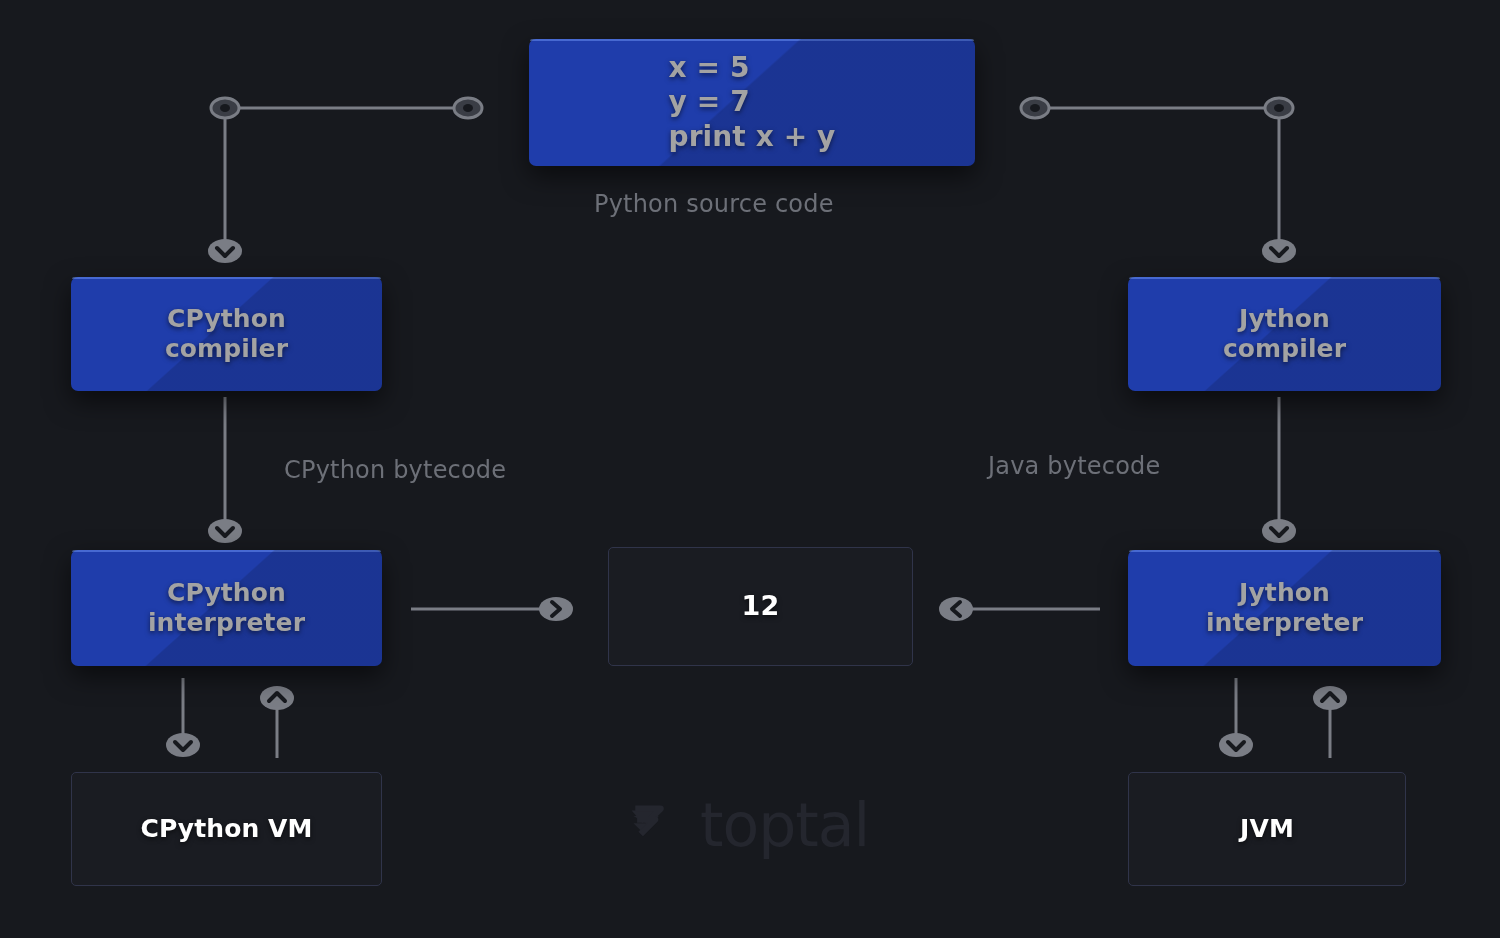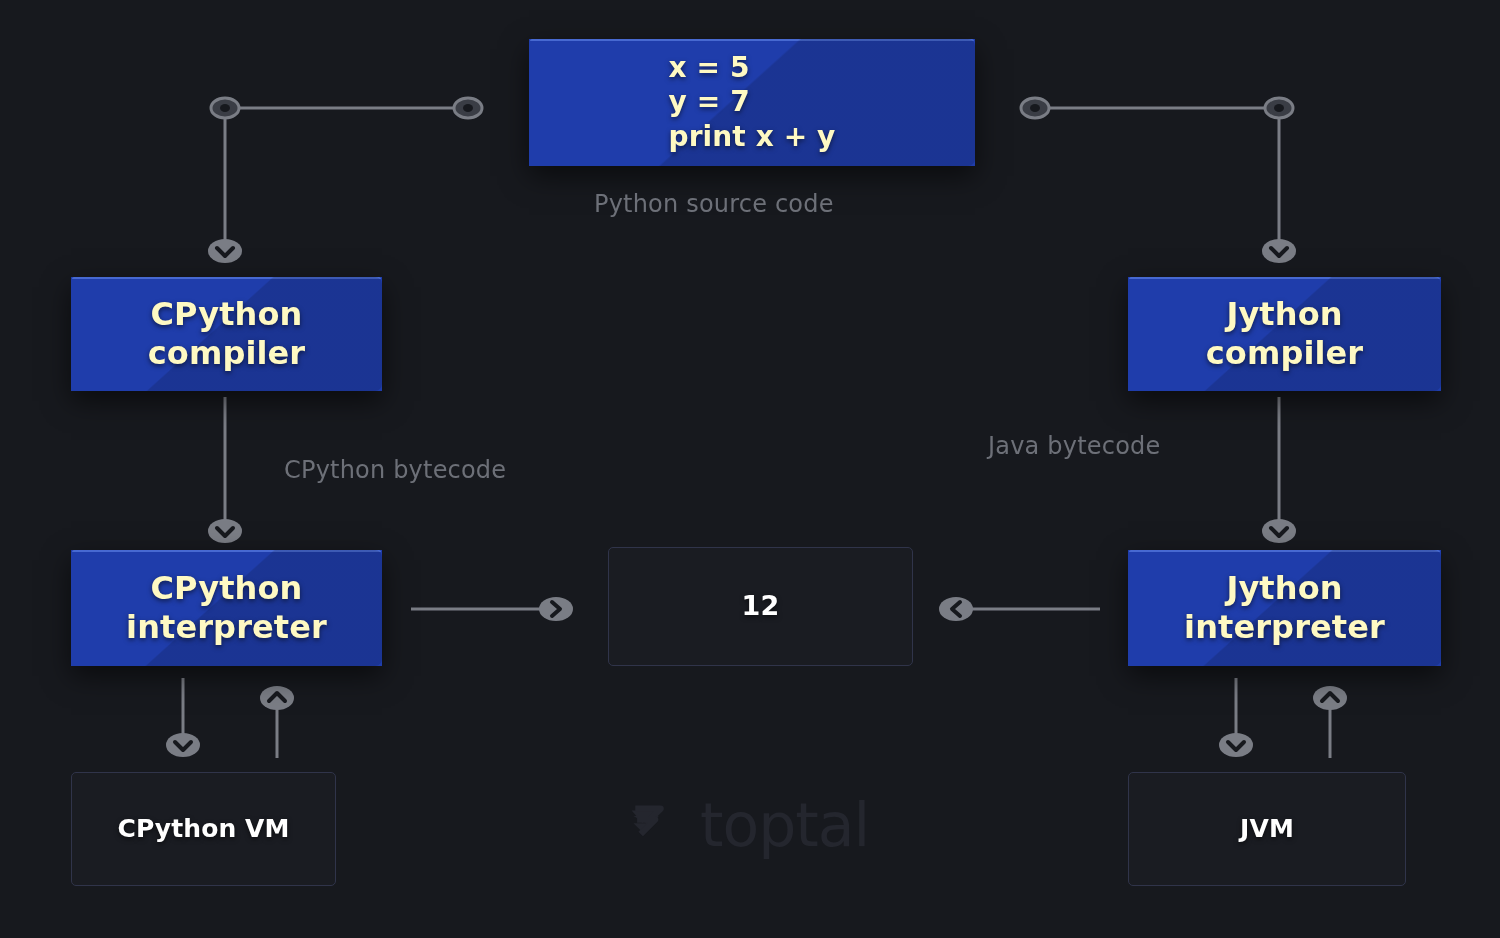--- a/index.html
+++ b/index.html
@@ -32,22 +32,22 @@
     position: absolute;
     box-sizing: border-box;
     display: flex;
     align-items: center;
     justify-content: center;
     text-align: center;
   }
 
   .node.blue {
     background: #1f3dab;
-    border-radius: 0;
-    color: #fef9c3;
+    border-radius: 7px;
+    color: #a3a3a3;
     box-shadow: 0 10px 26px rgba(0,0,0,0.55);
   }
   
   .node.blue::after {
     content: "";
     position: absolute;
     left: 0; top: 0; right: 0; bottom: 0;
     border-radius: 7px;
     background: linear-gradient(138deg, rgba(255,255,255,0.00) 46%, rgba(0,0,0,0.14) 46.5%, rgba(0,0,0,0.14) 100%);
     pointer-events: none;
@@ -80,40 +80,40 @@
   }
 
   
   #node-source        { left: 529px;  top: 39px;  width: 446px; height: 127px; }
   #node-source .label { font-size: 28px; text-align: left; }
 
   #node-cpython-compiler { left: 71px; top: 277px; width: 311px; height: 114px; }
   #node-jython-compiler  { left: 1128px; top: 277px; width: 313px; height: 114px; }
   #node-cpython-interp   { left: 71px; top: 550px; width: 311px; height: 116px; }
   #node-jython-interp    { left: 1128px; top: 550px; width: 313px; height: 116px; }
-  .node.mid .label       { font-size: 32px; }
+  .node.mid .label       { font-size: 25px; }
 
   #node-result        { left: 608px;  top: 547px; width: 305px; height: 119px; }
   #node-result .label { font-size: 27px; }
 
-  #node-cpython-vm    { left: 71px;  top: 772px; width: 265px; height: 114px; }
+  #node-cpython-vm    { left: 71px;  top: 772px; width: 311px; height: 114px; }
   #node-jvm           { left: 1128px; top: 772px; width: 278px; height: 114px; }
   .node.vm .label     { font-size: 25px; }
 
   
   .caption {
     position: absolute;
     color: #6d7078;
     font-size: 24px;
     letter-spacing: 0.2px;
     white-space: nowrap;
   }
   #cap-source   { left: 594px; top: 190px; }
   #cap-cpython-bc { left: 284px; top: 456px; }
-  #cap-java-bc    { left: 988px; top: 432px; }
+  #cap-java-bc    { left: 988px; top: 452px; }
 
   
   #watermark {
     position: absolute;
     left: 628px;
     top: 795px;
     display: flex;
     align-items: center;
     gap: 14px;
     opacity: 1;

